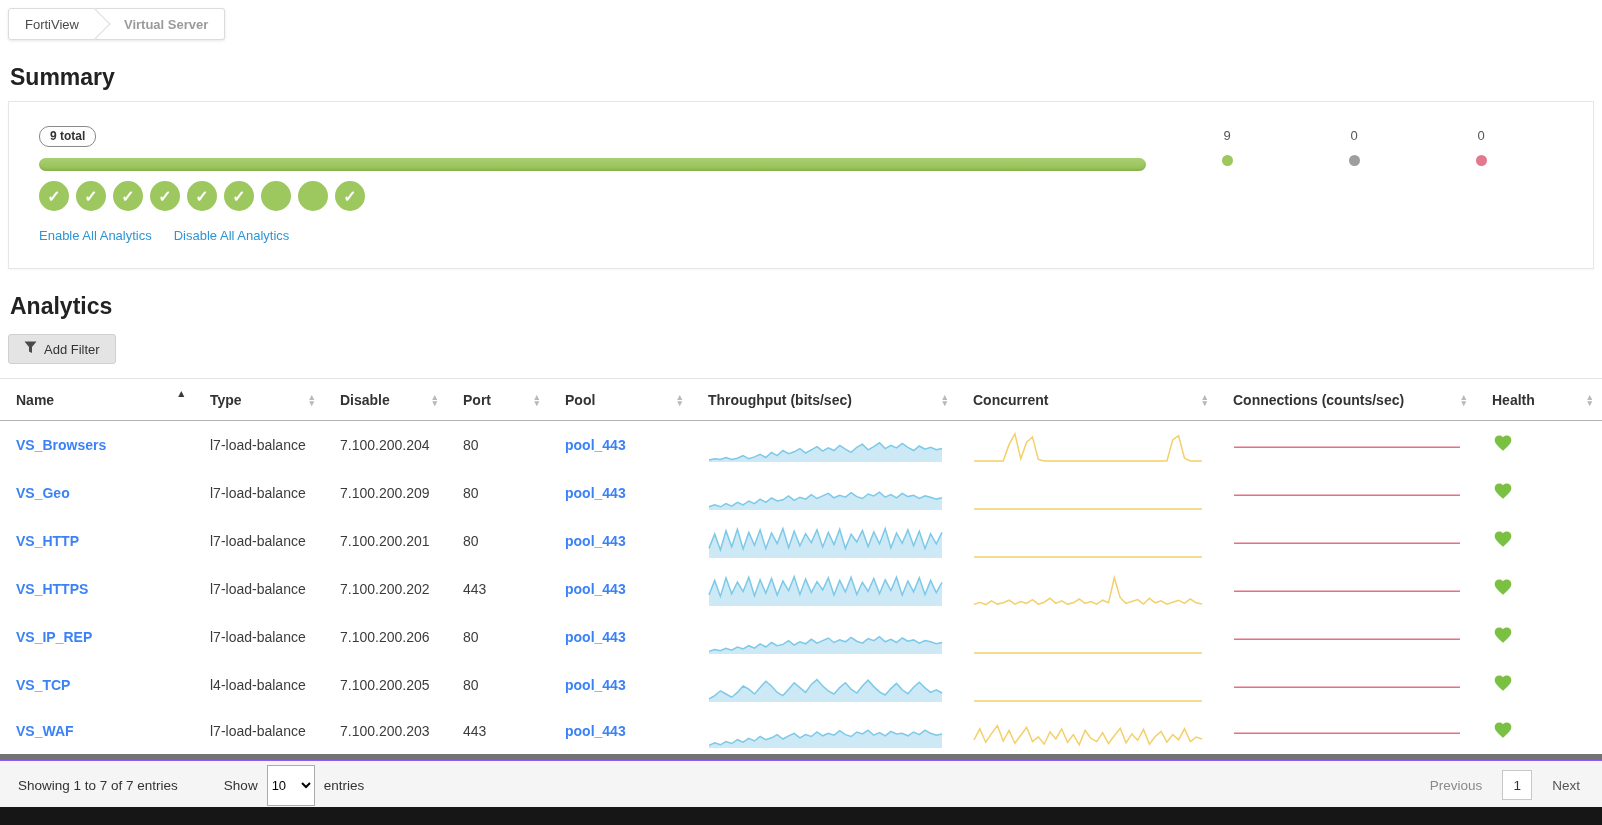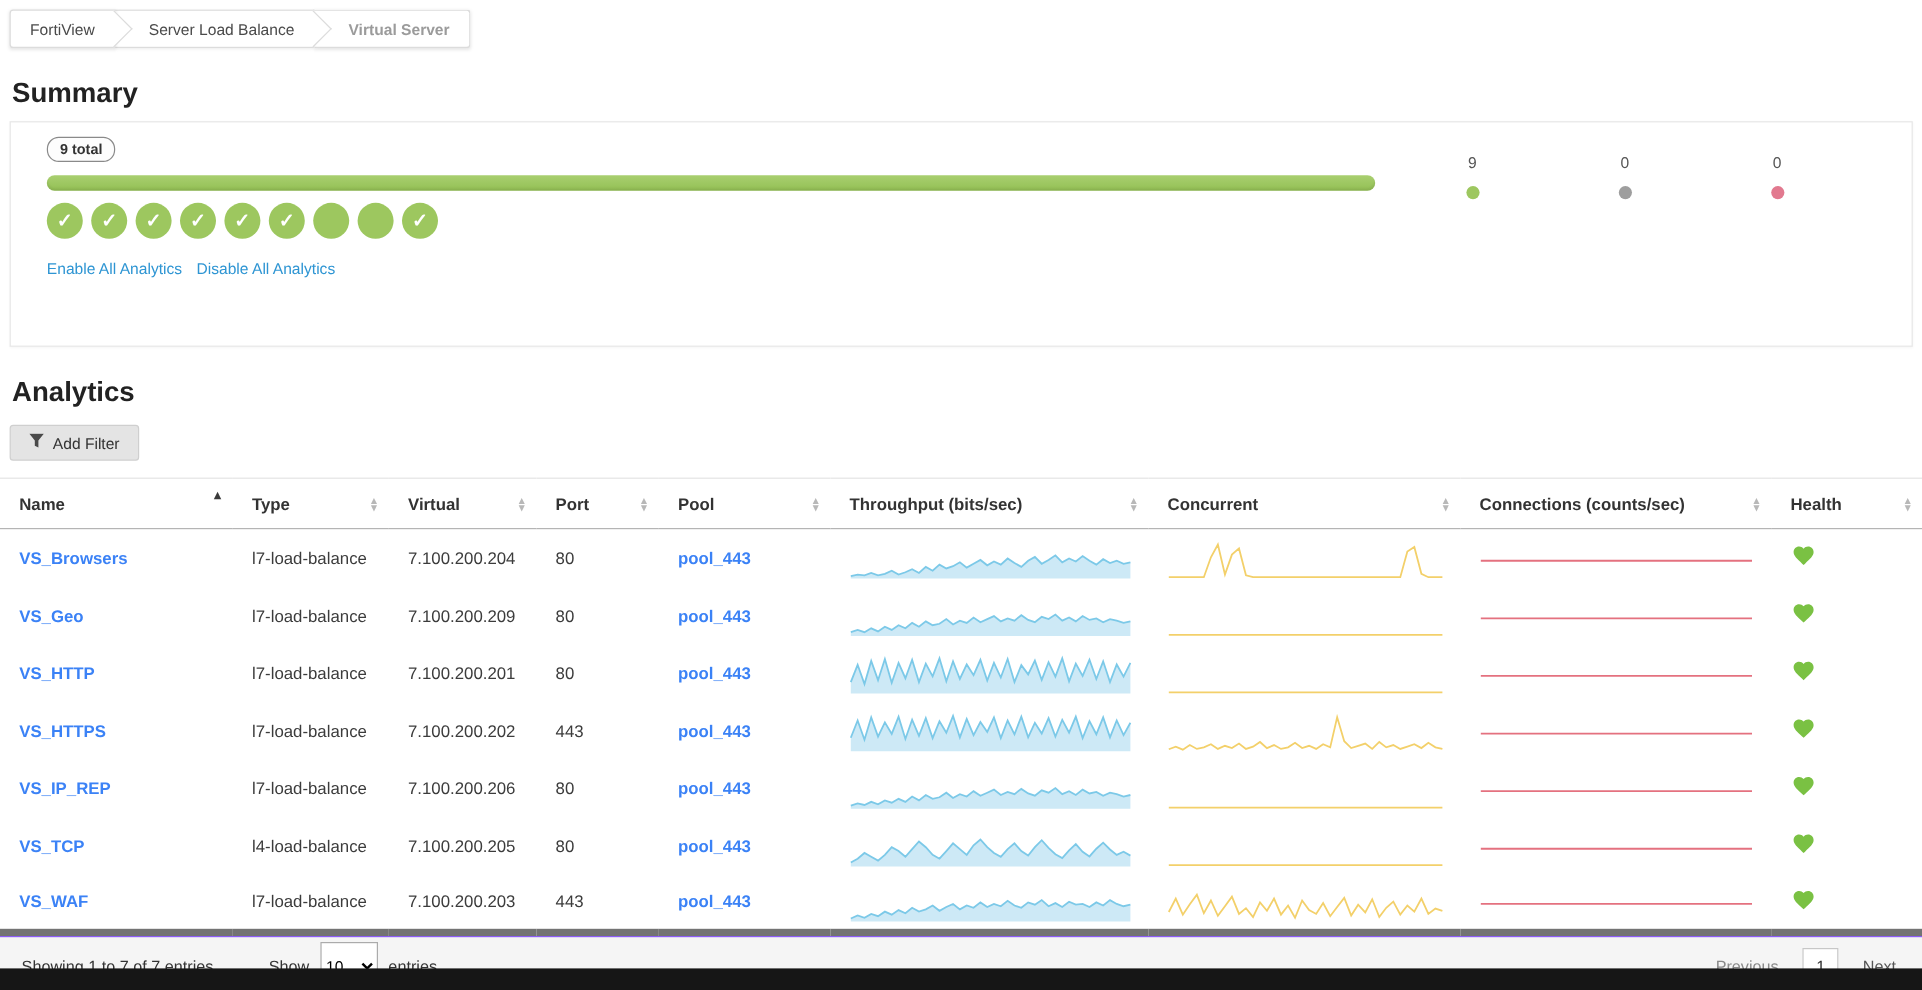--- a/index.html
+++ b/index.html
@@ -22,39 +22,39 @@
     content:''; position:absolute; top:4px; right:-11px; width:21px; height:21px;
     transform:rotate(45deg); background:#fff;
     border-top:1px solid #dcdcdc; border-right:1px solid #dcdcdc;
   }
 
   
   h1.section-heading { font-size:23px; font-weight:bold; color:#222; margin:24px 0 10px 10px; }
 
   
   .summary-panel {
-    position:relative; margin:0 8px; height:188px; padding:12px 30px;
+    position:relative; margin:0 8px; height:168px; padding:24px 30px;
     border:1px solid #e6e6e6; box-shadow:0 1px 2px rgba(0,0,0,0.04); background:#fff;
   }
   .total-badge {
     display:inline-block; border:1px solid #8a8a8a; border-radius:10px;
     padding:2px 10px 3px 10px; font-size:12px; font-weight:bold; color:#333; background:#fdfdfd;
   }
   .progress-bar {
     margin-top:11px; width:1107px; height:13px; border-radius:7px;
     background:linear-gradient(#a9cf70,#93c054);
     box-shadow:inset 0 -2px 2px rgba(0,0,0,0.08);
   }
   .checks-row { margin-top:10px; display:flex; gap:7px; }
   .check-circle {
     width:30px; height:30px; border-radius:50%; background:#9dc75f; color:#fff;
     display:flex; align-items:center; justify-content:center;
     font-size:16px; font-weight:bold; cursor:pointer;
   }
-  .links-row { margin-top:17px; display:flex; gap:12px; font-size:13px; }
+  .links-row { margin-top:17px; display:flex; gap:22px; font-size:13px; }
   .action-link { color:#2e95d3; cursor:pointer; }
   .counters { position:absolute; top:26px; right:92px; display:flex; gap:87px; }
   .counter { display:flex; flex-direction:column; align-items:center; gap:12px;
              font-size:13px; color:#555; width:40px; }
   .counter .dot { width:11px; height:11px; border-radius:50%; }
 
   
   .add-filter {
     margin:4px 0 14px 8px; background:#e4e4e4; border:1px solid #cfcfcf; border-radius:3px;
     padding:6px 15px; font-size:13px; color:#333;
@@ -95,21 +95,20 @@
   .bottom-bar { position:absolute; left:0; bottom:0; width:1602px; height:18px; background:#161616; }
 </style>
 </head>
 <body>
 
 
 
 
 <div class="breadcrumb-bar">
     <div class="crumb has-arrow" style="z-index: 20;">FortiView</div>
-    <div class="crumb has-arrow" style="z-index: 19;">Server Load Balance</div>
     <div class="crumb active" style="z-index: 18;">Virtual Server</div>
   </div>
 
 
 <h1 class="section-heading">Summary</h1>
 <div class="summary-panel">
   <span class="total-badge">9 total</span>
   <div class="progress-bar"></div>
   <div class="checks-row">
       <span class="check-circle">✓</span>
@@ -178,21 +177,21 @@
           <div class="th-inner">
             <span>Type</span>
             <span class="sort-double">
               <span>▴</span>
               <span>▾</span>
             </span>
           </div>
         </th>
         <th>
           <div class="th-inner">
-            <span>Virtual</span>
+            <span>Disable</span>
             <span class="sort-double">
               <span>▴</span>
               <span>▾</span>
             </span>
           </div>
         </th>
         <th>
           <div class="th-inner">
             <span>Port</span>
             <span class="sort-double">

